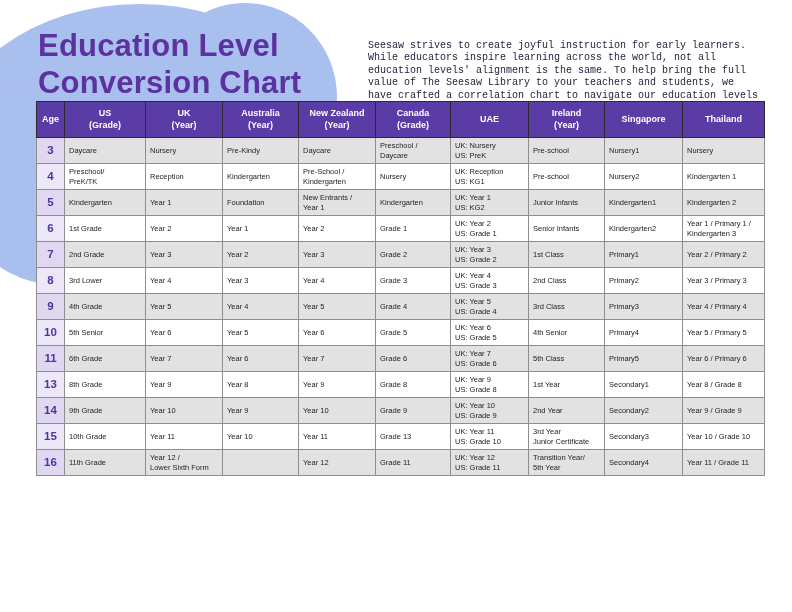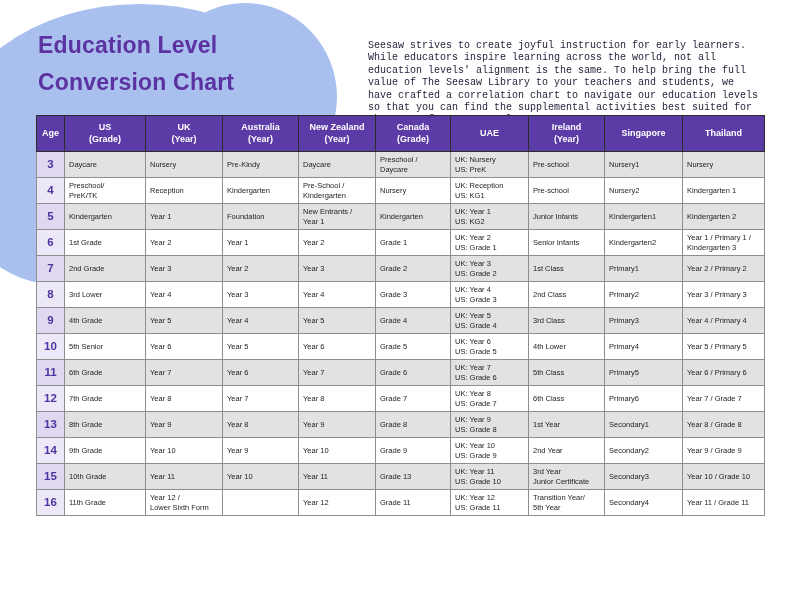--- a/index.html
+++ b/index.html
@@ -4,31 +4,31 @@
 <style>
   html,body { margin:0; padding:0; background:#ffffff; }
   .canvas {
     position:relative; width:792px; height:612px; background:#ffffff;
     overflow:hidden; font-family:"Liberation Sans", sans-serif;
   }
   .blob-svg { position:absolute; left:0; top:0; z-index:0; }
 
   .page-title {
     position:absolute; left:38px; top:27px; z-index:2;
-    font-size:23px; font-weight:800; line-height:37px;
+    font-size:31px; font-weight:800; line-height:37px;
     color:#5B32A0; letter-spacing:0.2px; white-space:pre-line;
   }
 
   .intro {
     position:absolute; left:368px; top:40px; width:394px; z-index:2;
     font-size:10px; line-height:12.4px; color:#26233C; font-weight:400;font-family:Liberation Mono, monospace;
   }
 
   table.conversion {
-    position:absolute; left:36px; top:115px; width:728px; z-index:3;
+    position:absolute; left:36px; top:101px; width:728px; z-index:3;
     border-collapse:collapse; table-layout:fixed; background:#15803d;
   }
   table.conversion th {
     background:#5B3BA6; color:#ffffff; font-size:9px; font-weight:bold;
     text-align:center; vertical-align:middle; padding:3px 2px;
     border:1px solid #2B2B2B; white-space:pre-line; height:29px; line-height:1.25;
   }
   table.conversion td {
     font-size:7.5px; color:#1d1d1d; padding:2px 4px;
     border:1px solid #8E8E8E; vertical-align:middle;
@@ -209,49 +209,36 @@
         </tr>
         <tr>
           <td class="age-cell">10</td>
           <td>5th Senior</td>
           <td>Year 6</td>
           <td>Year 5</td>
           <td>Year 6</td>
           <td>Grade 5</td>
           <td>UK: Year 6
 US: Grade 5</td>
-          <td>4th Lower</td>
+          <td>4th Senior</td>
           <td>Primary4</td>
           <td>Year 5 / Primary 5</td>
         </tr>
         <tr>
           <td class="age-cell">11</td>
           <td>6th Grade</td>
           <td>Year 7</td>
           <td>Year 6</td>
           <td>Year 7</td>
           <td>Grade 6</td>
           <td>UK: Year 7
 US: Grade 6</td>
           <td>5th Class</td>
           <td>Primary5</td>
           <td>Year 6 / Primary 6</td>
-        </tr>
-        <tr>
-          <td class="age-cell">12</td>
-          <td>7th Grade</td>
-          <td>Year 8</td>
-          <td>Year 7</td>
-          <td>Year 8</td>
-          <td>Grade 7</td>
-          <td>UK: Year 8
-US: Grade 7</td>
-          <td>6th Class</td>
-          <td>Primary6</td>
-          <td>Year 7 / Grade 7</td>
         </tr>
         <tr>
           <td class="age-cell">13</td>
           <td>8th Grade</td>
           <td>Year 9</td>
           <td>Year 8</td>
           <td>Year 9</td>
           <td>Grade 8</td>
           <td>UK: Year 9
 US: Grade 8</td>

